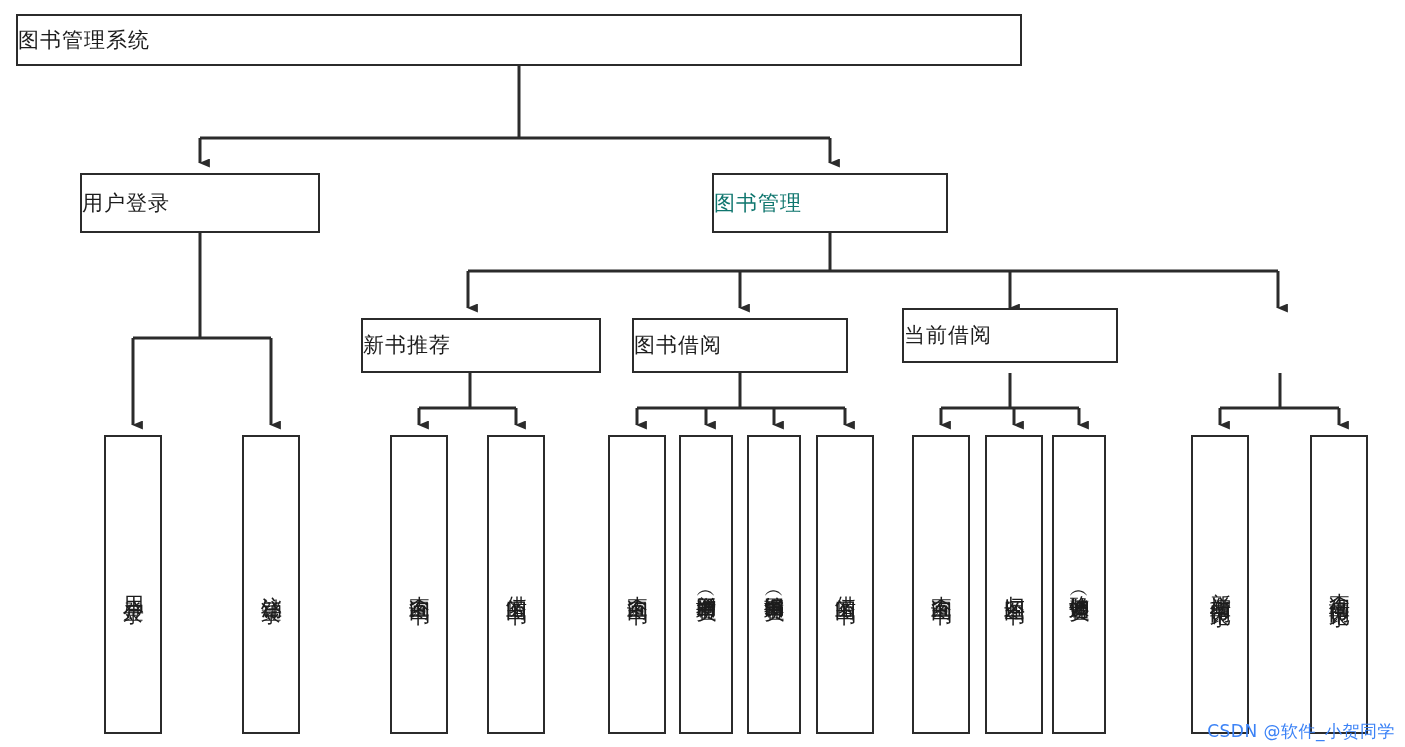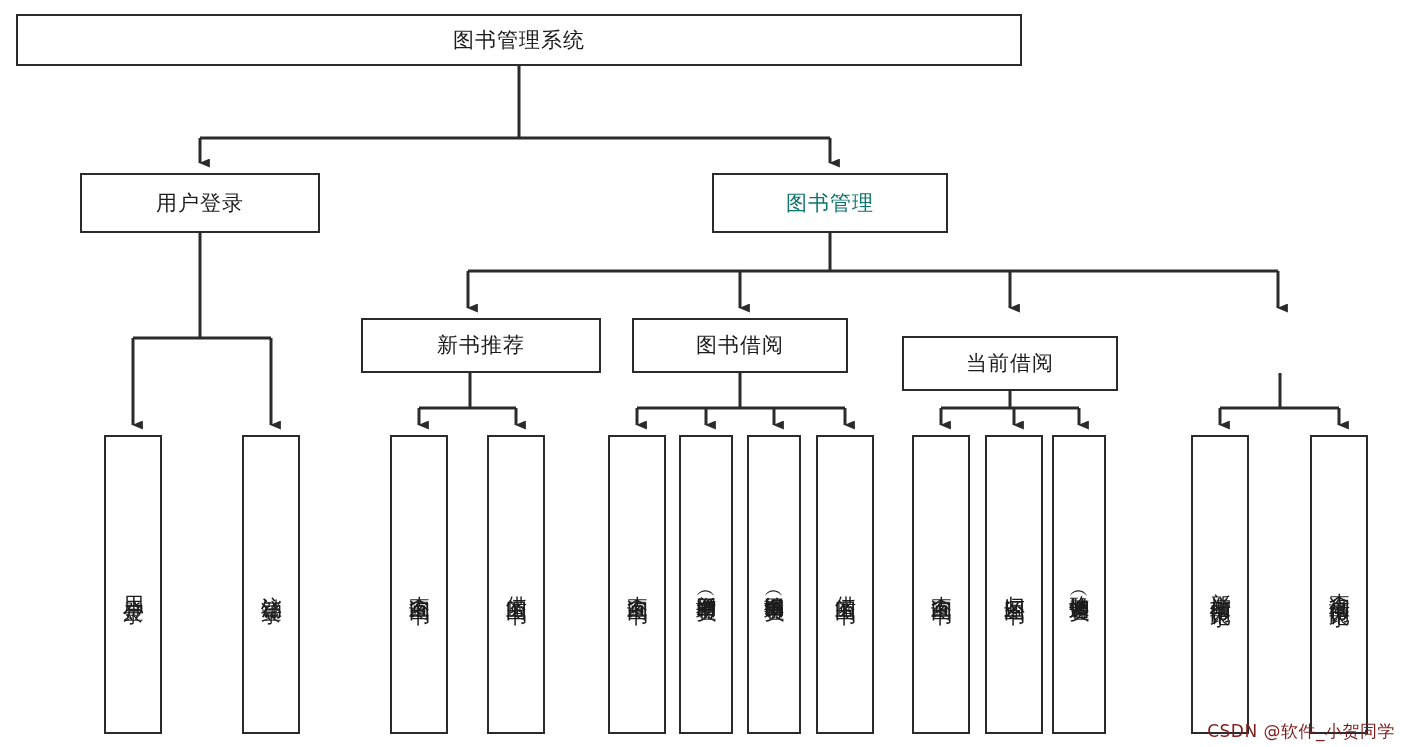--- a/index.html
+++ b/index.html
@@ -27,21 +27,20 @@
     height: 747px;
     pointer-events: none;
   }
   .node {
     position: absolute;
     box-sizing: border-box;
     background: #ffffff;
     border: 2px solid #2b2b2b;
     display: flex;
     align-items: center;
-    justify-content: center;
     z-index: 2;
   }
   .node .lbl {
     font-size: 21px;
     line-height: 1.15;
     letter-spacing: 1px;
     color: #1c1c1c;
     white-space: nowrap;
     text-align: center;
   }
@@ -143,21 +142,21 @@
   <div class="node" id="node-l2-1" style="left: 712px; top: 173px; width: 236px; height: 60px; border-color: rgb(43, 43, 43); background: rgb(255, 255, 255);">
     <span class="lbl" style="color: #0f766e;">图书管理</span>
   </div>
 
   <div class="node" id="node-l3-0" style="left: 361px; top: 318px; width: 240px; height: 55px; border-color: rgb(43, 43, 43); background: rgb(255, 255, 255);">
     <span class="lbl" style="color: rgb(28, 28, 28);">新书推荐</span>
   </div>
   <div class="node" id="node-l3-1" style="left: 632px; top: 318px; width: 216px; height: 55px; border-color: rgb(43, 43, 43); background: rgb(255, 255, 255);">
     <span class="lbl" style="color: rgb(28, 28, 28);">图书借阅</span>
   </div>
-  <div class="node" id="node-l3-2" style="left: 902px; top: 336px; width: 216px; height: 55px; border-color: rgb(43, 43, 43); background: rgb(255, 255, 255);">
+  <div class="node" id="node-l3-2" style="left: 902px; top: 308px; width: 216px; height: 55px; border-color: rgb(43, 43, 43); background: rgb(255, 255, 255);">
     <span class="lbl" style="color: rgb(28, 28, 28);">当前借阅</span>
   </div>
 
   <div class="node leaf" id="node-leaf-0" style="left: 104px; top: 435px; width: 58px; height: 299px; border-color: rgb(43, 43, 43); background: rgb(255, 255, 255);">
     <span class="lbl" style="color: rgb(28, 28, 28);">用户登录</span>
   </div>
   <div class="node leaf" id="node-leaf-1" style="left: 242px; top: 435px; width: 58px; height: 299px; border-color: rgb(43, 43, 43); background: rgb(255, 255, 255);">
     <span class="lbl" style="color: rgb(28, 28, 28);">注销登录</span>
   </div>
   <div class="node leaf" id="node-leaf-2" style="left: 390px; top: 435px; width: 58px; height: 299px; border-color: rgb(43, 43, 43); background: rgb(255, 255, 255);">
@@ -187,14 +186,14 @@
   <div class="node leaf tight" id="node-leaf-10" style="left: 1052px; top: 435px; width: 54px; height: 299px; border-color: rgb(43, 43, 43); background: rgb(255, 255, 255);">
     <span class="lbl" style="color: rgb(28, 28, 28);">确认归还（管理员）</span>
   </div>
   <div class="node leaf" id="node-leaf-11" style="left: 1191px; top: 435px; width: 58px; height: 299px; border-color: rgb(43, 43, 43); background: rgb(255, 255, 255);">
     <span class="lbl" style="color: rgb(28, 28, 28);">新增借阅记录</span>
   </div>
   <div class="node leaf" id="node-leaf-12" style="left: 1310px; top: 435px; width: 58px; height: 299px; border-color: rgb(43, 43, 43); background: rgb(255, 255, 255);">
     <span class="lbl" style="color: rgb(28, 28, 28);">查询借阅记录</span>
   </div>
 
-  <div id="watermark" style="color: #7f1d1d;">CSDN @软件_小贺同学</div>
+  <div id="watermark" style="color: #3b82f6;">CSDN @软件_小贺同学</div>
 </div>
 
 </body></html>

